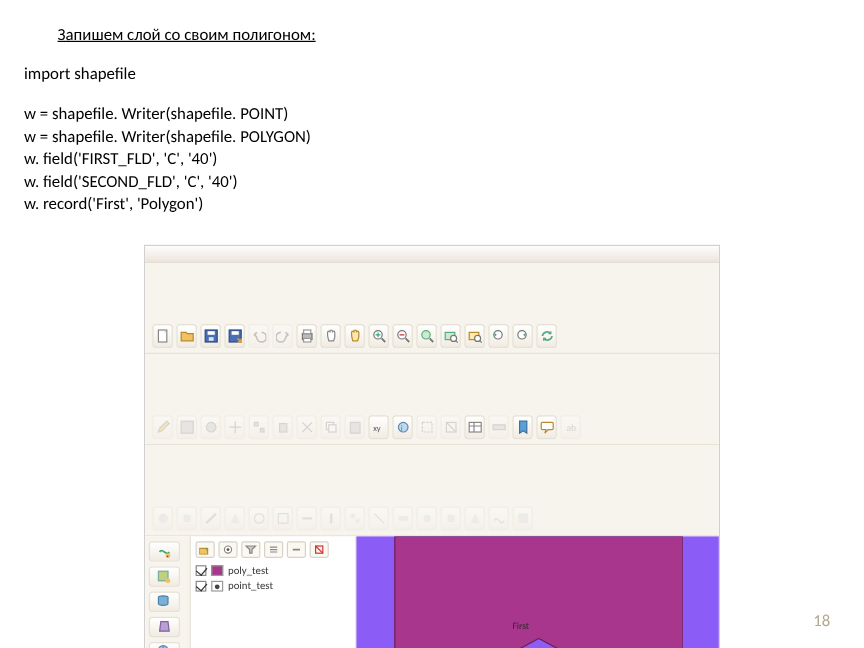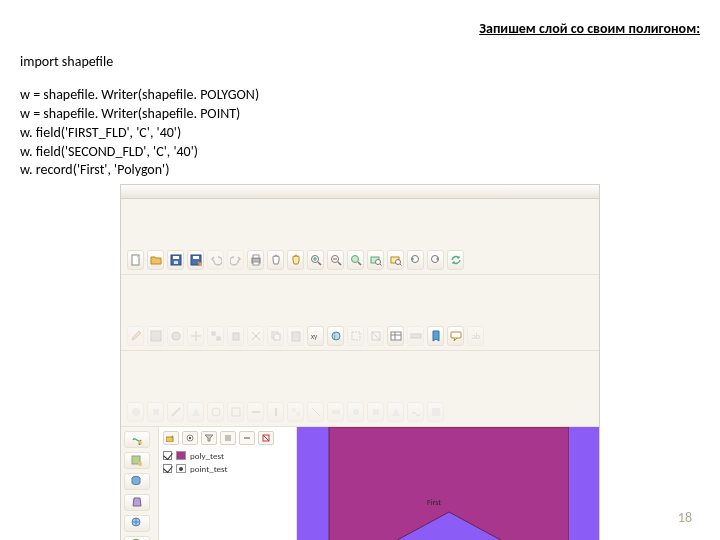--- a/index.html
+++ b/index.html
@@ -8,29 +8,28 @@
     width: 720px;
     height: 540px;
     font-family: Calibri, Arial, sans-serif;
     font-size: 14px;
     color: #000;
     background: #fff;
     position: relative;
     padding: 20px 20px 0 20px;
   }
   .heading {
-    font-weight: bold;
+    font-weight: normal;
     text-decoration: underline;
     margin-left: 28px;
     margin-bottom: 16px;
-    text-align: right;
   }
   .code-block {
     line-height: 1.35;
-    margin-bottom: 4px;
+    margin-bottom: 24px;
   }
   .code-line { white-space: pre; }
   .spacer { height: 14px; }
   .app {
     margin-left: 100px;
     width: 480px;
     border: 1px solid #d0d0d0;
     background: #fff;
   }
   .titlebar {
@@ -136,22 +135,22 @@
   }
 </style>
 </head>
 <body>
 
 <div class="heading">Запишем слой со своим полигоном:</div>
 
 <div class="code-block">
   <div class="code-line">import shapefile</div>
   <div class="spacer"></div>
+  <div class="code-line">w = shapefile. Writer(shapefile. POINT)</div>
   <div class="code-line">w = shapefile. Writer(shapefile. POLYGON)</div>
-  <div class="code-line">w = shapefile. Writer(shapefile. POINT)</div>
   <div class="code-line">w. field('FIRST_FLD', 'C', '40')</div>
   <div class="code-line">w. field('SECOND_FLD', 'C', '40')</div>
   <div class="code-line">w. record('First', 'Polygon')</div>
 </div>
 
 <div class="app">
   <div class="titlebar"></div>
 
 
   <div class="toolbar">

